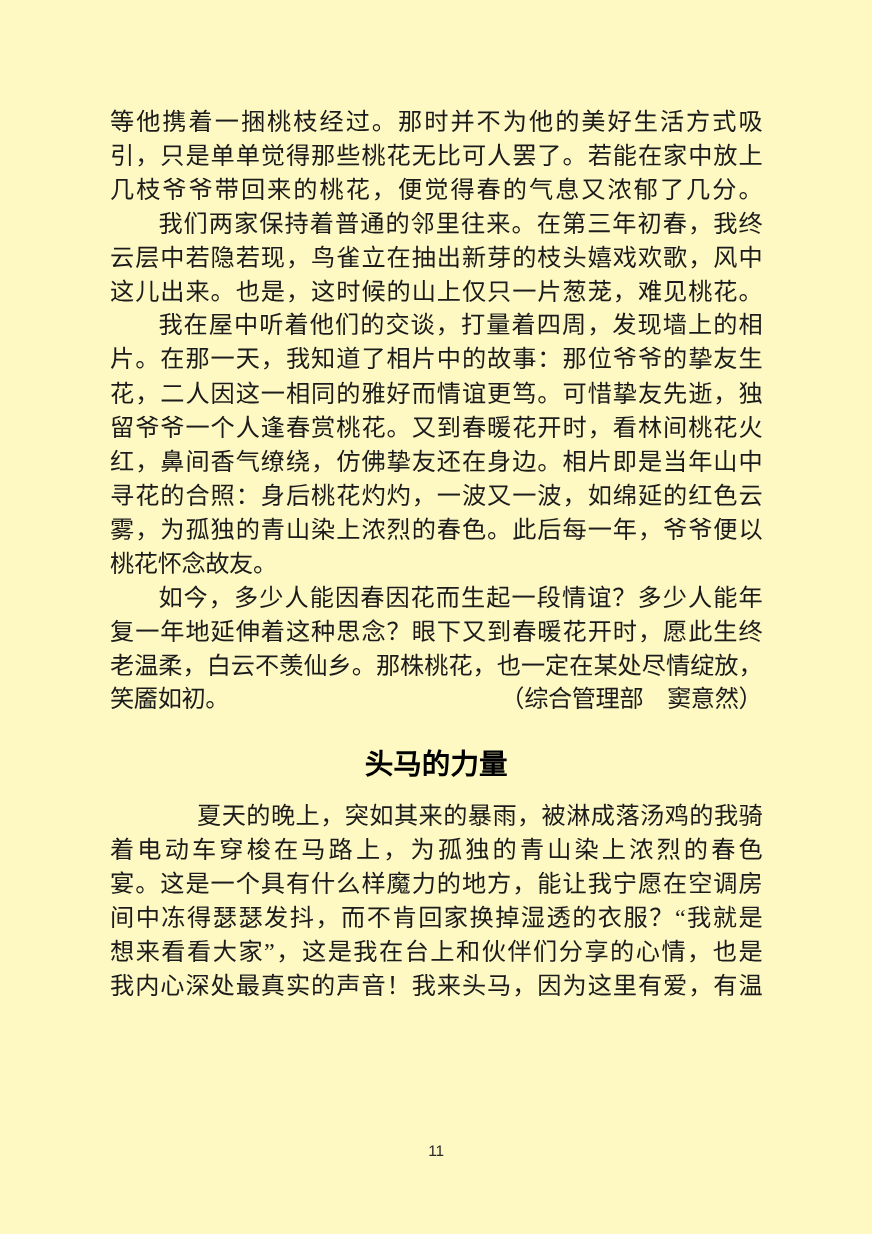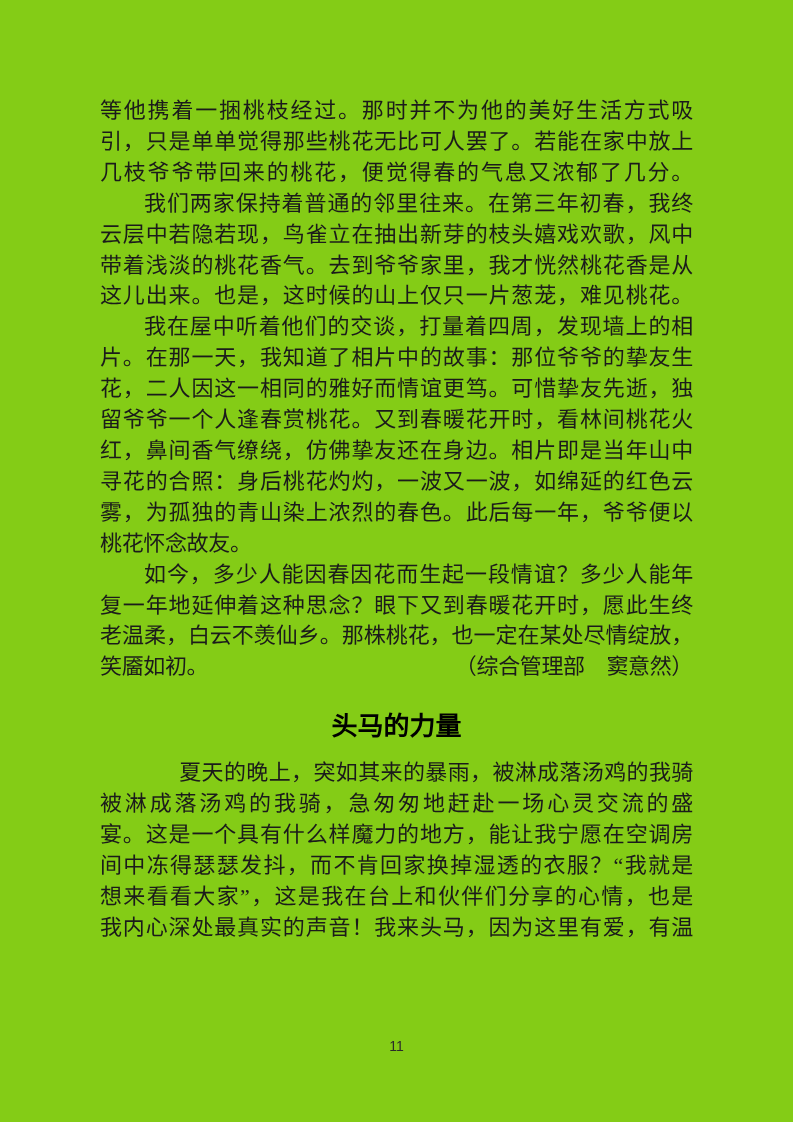--- a/index.html
+++ b/index.html
@@ -4,21 +4,21 @@
 <style>
   html, body {
     margin: 0;
     padding: 0;
     background: #ffffff;
   }
   .page {
     position: relative;
     width: 793px;
     height: 1122px;
-    background: #84cc16;
+    background: #fef9c3;
     overflow: hidden;
     font-family: "Liberation Serif", serif;
     color: #1b1b1b;
   }
   .content {
     position: absolute;
     left: 100px;
     top: 96px;
     width: 593px;
   }
@@ -79,21 +79,20 @@
 
     <div class="paragraph">
       <div class="line">等他携着一捆桃枝经过。那时并不为他的美好生活方式吸</div>
       <div class="line">引，只是单单觉得那些桃花无比可人罢了。若能在家中放上</div>
       <div class="line">几枝爷爷带回来的桃花，便觉得春的气息又浓郁了几分。</div>
     </div>
 
     <div class="paragraph">
       <div class="line indent2">我们两家保持着普通的邻里往来。在第三年初春，我终</div>
       <div class="line">云层中若隐若现，鸟雀立在抽出新芽的枝头嬉戏欢歌，风中</div>
-      <div class="line">带着浅淡的桃花香气。去到爷爷家里，我才恍然桃花香是从</div>
       <div class="line">这儿出来。也是，这时候的山上仅只一片葱茏，难见桃花。</div>
     </div>
 
     <div class="paragraph">
       <div class="line indent2">我在屋中听着他们的交谈，打量着四周，发现墙上的相</div>
       <div class="line">片。在那一天，我知道了相片中的故事：那位爷爷的挚友生</div>
       <div class="line">花，二人因这一相同的雅好而情谊更笃。可惜挚友先逝，独</div>
       <div class="line">留爷爷一个人逢春赏桃花。又到春暖花开时，看林间桃花火</div>
       <div class="line">红，鼻间香气缭绕，仿佛挚友还在身边。相片即是当年山中</div>
       <div class="line">寻花的合照：身后桃花灼灼，一波又一波，如绵延的红色云</div>
@@ -108,21 +107,21 @@
       <div class="signoff">
         <span>笑靥如初。</span>
         <span>（综合管理部　窦意然）</span>
       </div>
     </div>
 
     <h1 class="article-title">头马的力量</h1>
 
     <div class="paragraph">
       <div class="line indent35">夏天的晚上，突如其来的暴雨，被淋成落汤鸡的我骑</div>
-      <div class="line">被淋成落汤鸡的我骑，急匆匆地赶赴一场心灵交流的盛</div>
+      <div class="line">着电动车穿梭在马路上，为孤独的青山染上浓烈的春色</div>
       <div class="line">宴。这是一个具有什么样魔力的地方，能让我宁愿在空调房</div>
       <div class="line">间中冻得瑟瑟发抖，而不肯回家换掉湿透的衣服？“我就是</div>
       <div class="line">想来看看大家”，这是我在台上和伙伴们分享的心情，也是</div>
       <div class="line">我内心深处最真实的声音！我来头马，因为这里有爱，有温</div>
     </div>
 
   </div>
 
   <div class="page-number">11</div>
 </div>

